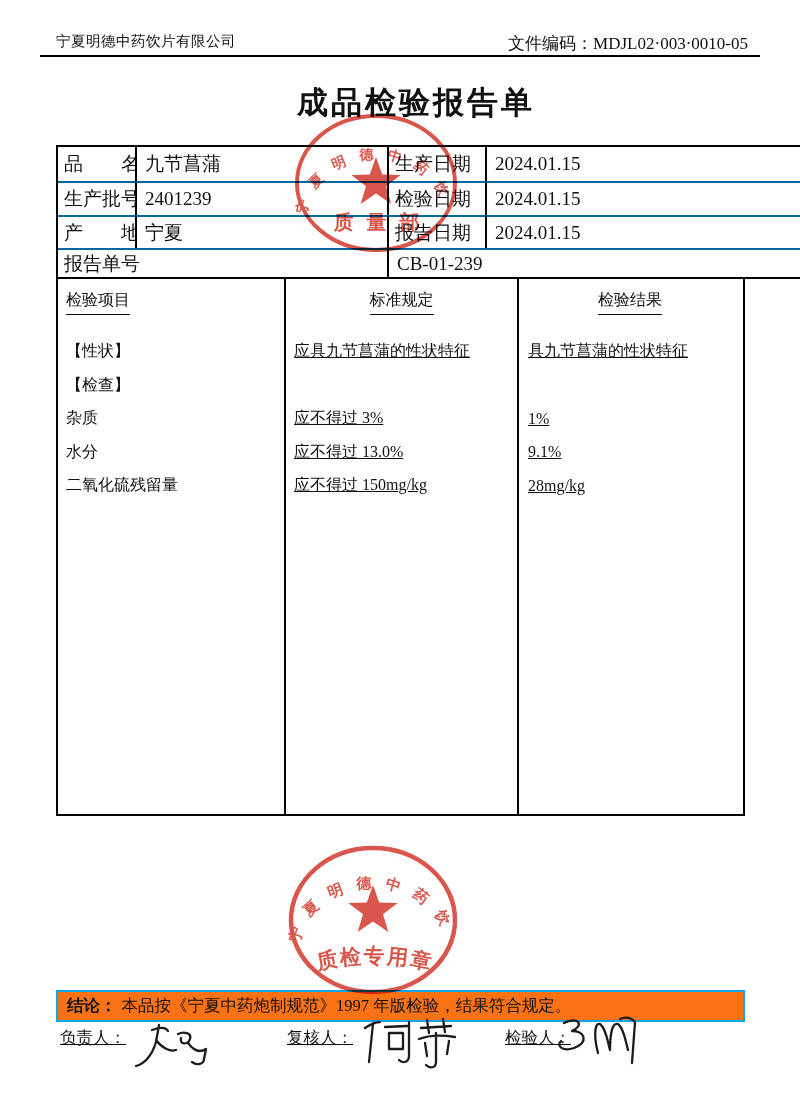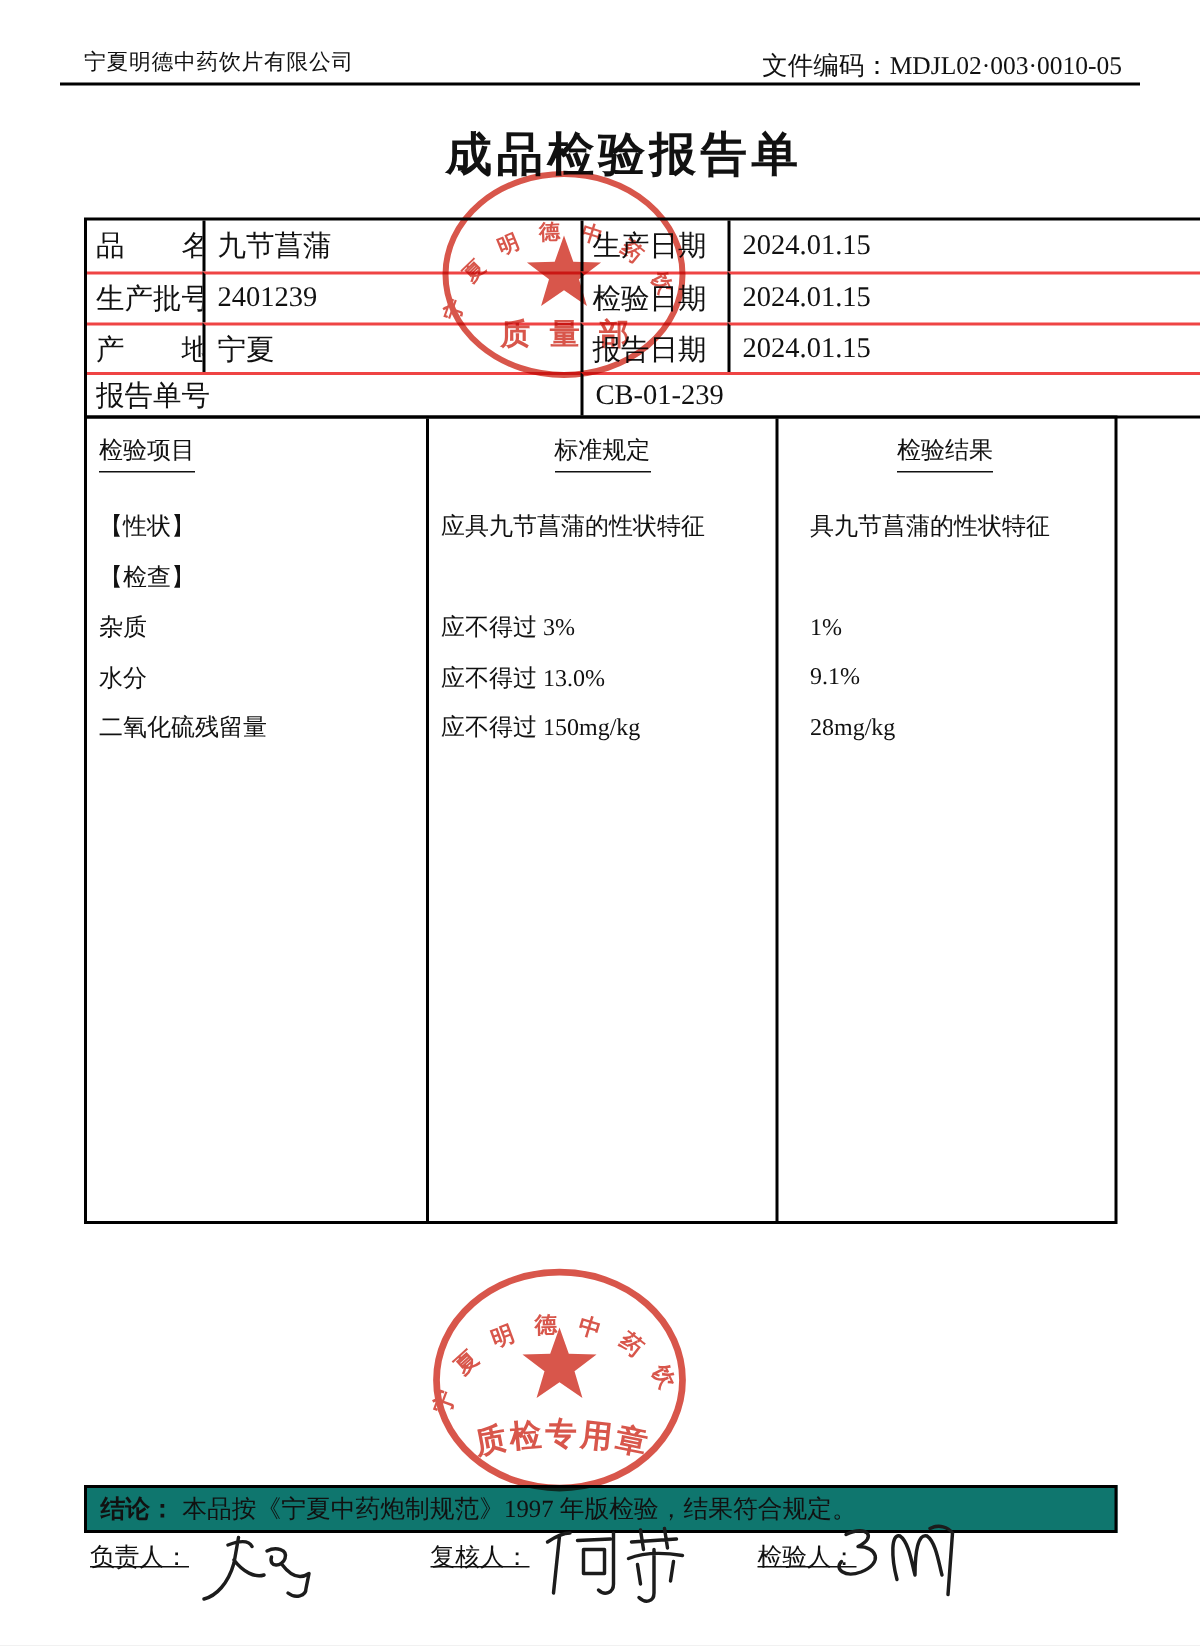--- a/index.html
+++ b/index.html
@@ -13,43 +13,43 @@
   .hdr-rule{position:absolute;left:40px;top:55px;width:720px;height:2px;background:#000;}
   
   .title{position:absolute;left:0;right:0;top:82px;text-align:center;
          font-size:31px;font-weight:bold;letter-spacing:3px;padding-left:32px;}
   
   .info-table{position:absolute;left:56px;top:145px;width:800px;border:2px solid #000;
               display:grid;grid-template-columns:77px 252px 98px auto;
               grid-template-rows:34px 34px 33px 29px;font-size:19px;box-sizing:border-box;}
   .cell{display:flex;align-items:center;padding:0 6px;white-space:nowrap;overflow:hidden;box-sizing:border-box;}
   .bl{border-left:2px solid #000;}
-  .bt{border-top:2px solid #ef4444;}
+  .bt{border-top:2px solid #0369a1;}
   .span2a{grid-column:1 / 3;}
   .span2b{grid-column:3 / 5;}
   .val-pad{padding-left:8px;}
   
   .insp{position:absolute;left:56px;top:277px;width:689px;height:539px;
         border:2px solid #000;box-sizing:border-box;font-size:16px;}
   .insp-v1{position:absolute;left:226px;top:0;bottom:0;width:2px;background:#000;}
   .insp-v2{position:absolute;left:459px;top:0;bottom:0;width:2px;background:#000;}
   .insp-head{position:absolute;top:11px;left:0;right:0;height:24px;}
   .ih{position:absolute;}
   .ih span{display:inline-block;border-bottom:1.5px solid #111;padding-bottom:3px;}
   .ih1{left:8px;}
   .ih2{left:228px;width:231px;text-align:center;}
   .ih3{left:461px;width:222px;text-align:center;}
   .insp-rows{position:absolute;top:56px;left:0;right:0;}
   .insp-row{display:flex;height:33.5px;align-items:center;}
   .ic1{width:226px;padding-left:8px;box-sizing:border-box;}
-  .ic2{width:233px;padding-left:10px;box-sizing:border-box;}
-  .ic3{flex:1;padding-left:23px;box-sizing:border-box;}
+  .ic2{width:233px;padding-left:10px;box-sizing:border-box;text-decoration:underline;}
+  .ic3{flex:1;padding-left:11px;box-sizing:border-box;text-decoration:underline;}
   
-  .concl{position:absolute;left:56px;top:990px;width:689px;height:32px;border:2px solid #000000;
-         box-sizing:border-box;display:flex;align-items:center;font-size:16.5px;background:#0f766e;}
+  .concl{position:absolute;left:56px;top:990px;width:689px;height:32px;border:2px solid #0ea5e9;
+         box-sizing:border-box;display:flex;align-items:center;font-size:16.5px;background:#f97316;}
   .concl-label{font-weight:bold;padding-left:9px;}
   .concl-text{padding-left:5px;}
   
   .sig-label{position:absolute;top:1027px;font-size:16.5px;text-decoration:underline;}
   .sl1{left:60px;}
   .sl2{left:287px;}
   .sl3{left:505px;}
   .sig-svg{position:absolute;}
   .sig-svg path{fill:none;stroke:#1c1c1c;stroke-width:2.3;stroke-linecap:round;stroke-linejoin:round;}
   .sg1{left:122px;top:1020px;}

